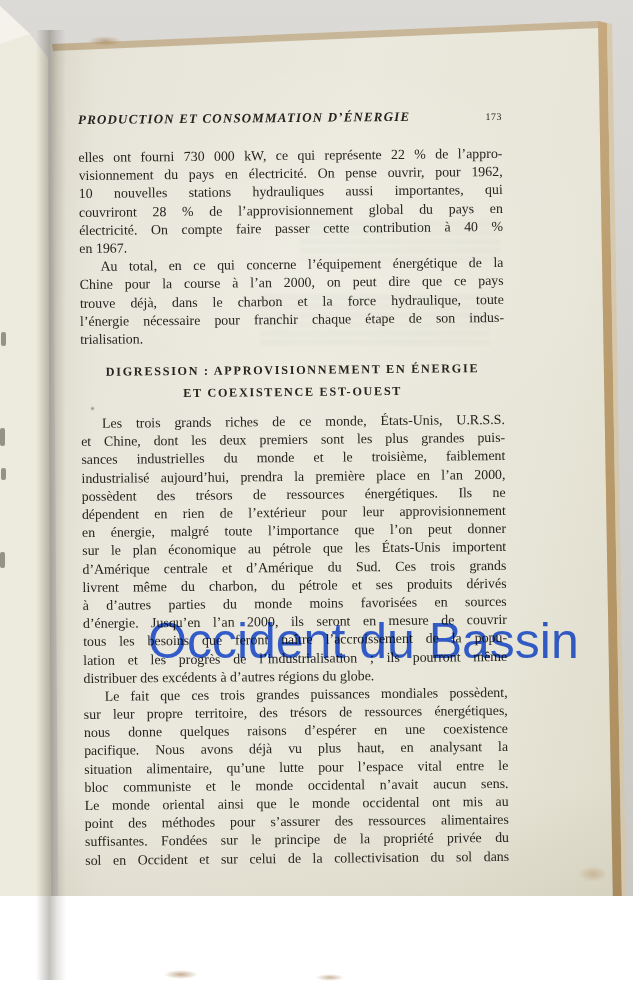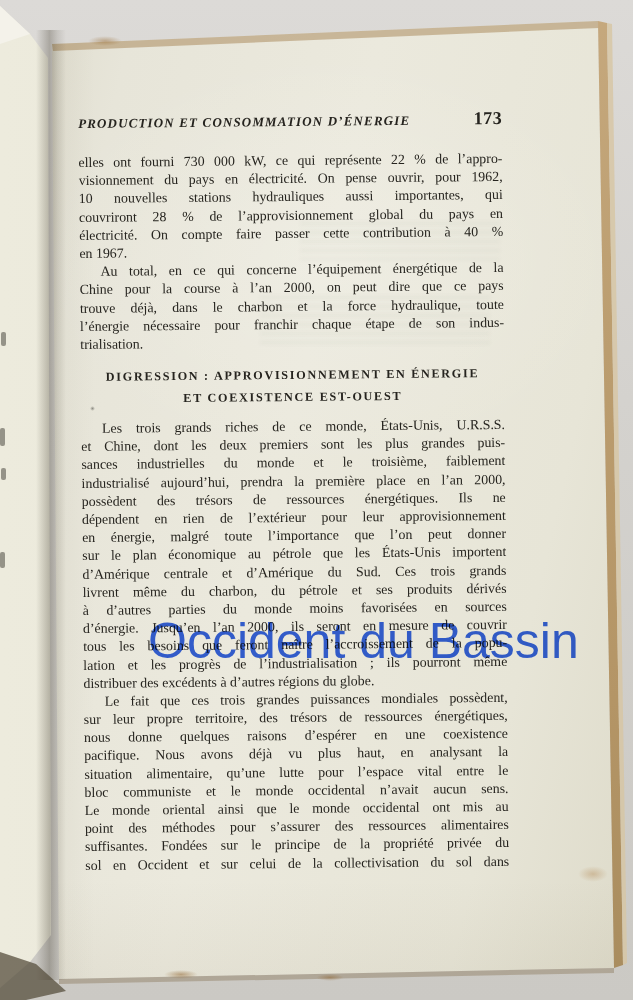--- a/index.html
+++ b/index.html
@@ -1,17 +1,17 @@
 <!DOCTYPE html>
 <html><head>
 <meta charset="utf-8">
 <style>
   html,body{margin:0;padding:0;width:633px;height:1000px;overflow:hidden;
     font-family:"Liberation Serif",serif;}
-  .photo{position:absolute;inset:0;width:633px;height:1000px;
+  .photo{position:absolute;inset:0;width:633px;height:896px;
     background:linear-gradient(180deg,#dcdad7 0%,#d4d2ce 40%,#cbc9c4 100%);}
 
   
   .facing-page{position:absolute;inset:0;
     clip-path:polygon(0px 6px,30px 34px,48px 58px,51px 935px,30px 962px,0px 988px);
     background:linear-gradient(90deg,#edebdd 0%,#e9e7d8 55%,#d6d3c1 80%,#aaa491 100%);}
   .facing-highlight{position:absolute;inset:0;
     clip-path:polygon(0px 6px,30px 34px,0px 44px);background:#f4f2ea;}
   .showthrough-dash{position:absolute;width:5px;border-radius:2px;
     background:rgba(62,60,52,.5);}
@@ -47,21 +47,21 @@
   .fox{position:absolute;border-radius:50%;pointer-events:none;}
   .smudge{position:absolute;filter:blur(2px);opacity:.06;
     background:repeating-linear-gradient(180deg,#4a5a48 0 3px,transparent 3px 9px);}
 
   
   .content{position:absolute;left:78px;top:112px;width:424px;
     transform:rotate(-0.55deg);transform-origin:0 0;color:#26241f;}
   .running-header{display:flex;justify-content:space-between;align-items:baseline;
     margin-bottom:21px;}
   .running-header .title{font-style:italic;font-size:13px;letter-spacing:1.15px;font-weight:600;}
-  .running-header .num{font-size:18px;font-weight:700;letter-spacing:.5px;}
+  .running-header .num{font-size:10px;font-weight:400;letter-spacing:.5px;}
   .body-text{font-size:13.9px;line-height:18.2px;}
   .line{text-align:justify;text-align-last:justify;-moz-text-align-last:justify;
     height:18.2px;overflow:hidden;}
   .line.last{text-align-last:left;-moz-text-align-last:left;}
   .para.indent .line:first-child{text-indent:21px;}
   .section-heading{text-align:center;font-size:12.2px;letter-spacing:1.7px;
     line-height:21.5px;margin:13px 0 10px 0;font-weight:600;}
 
   .watermark{position:absolute;left:148px;top:616px;
     font-family:"Liberation Sans",sans-serif;font-size:50px;line-height:1;

